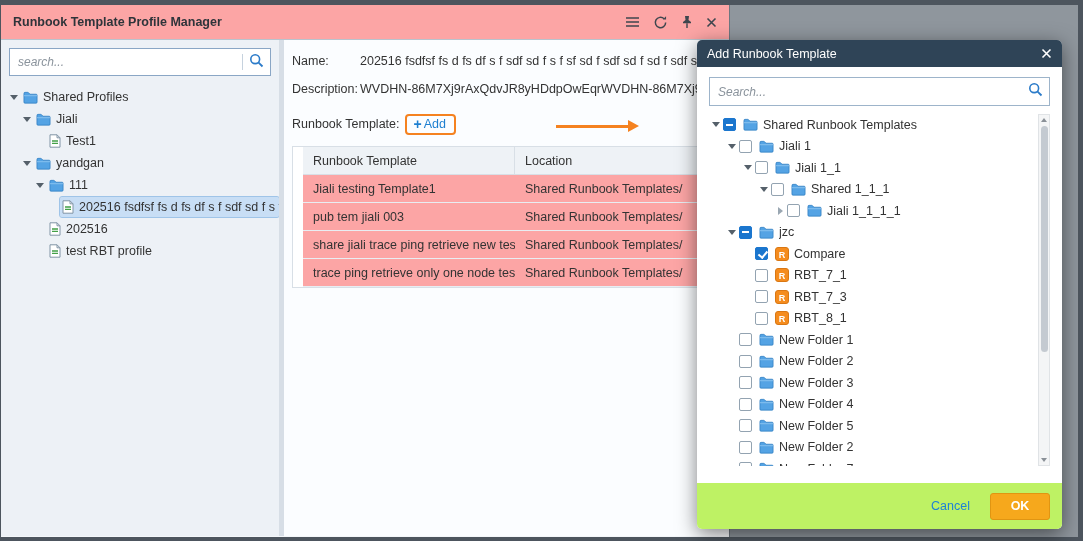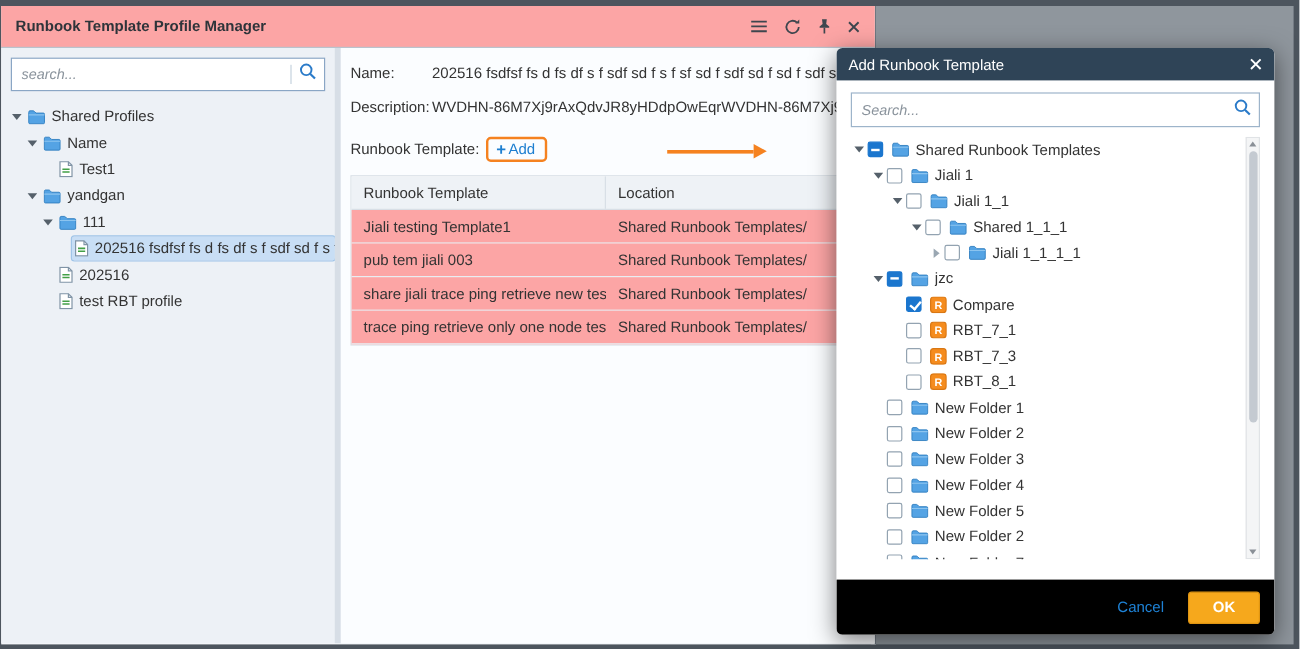--- a/index.html
+++ b/index.html
@@ -38,21 +38,21 @@
   .field{display:flex;font-size:12.5px;color:#333;margin-bottom:14px;align-items:center;}
   .flabel{width:68px;flex:none;}
   .fvalue{white-space:nowrap;overflow:hidden;flex:1;}
   .rt-row{display:flex;align-items:center;font-size:12.5px;color:#333;margin-bottom:8px;height:28px;}
   .add-wrap{border:2px solid #f58220;border-radius:4px;padding:1px 8px 2px 6px;margin-left:6px;display:inline-flex;align-items:center;color:#1e7fd0;cursor:pointer;}
   .add-plus{font-size:14px;font-weight:bold;margin-right:2px;line-height:1;}
   .add-lbl{font-size:12.5px;}
   .hint-arrow{position:absolute;left:272px;top:85px;width:72px;height:3px;background:#f58220;}
   .hint-arrow::after{content:"";position:absolute;right:-11px;top:-5px;border-left:11px solid #f58220;border-top:6.5px solid transparent;border-bottom:6.5px solid transparent;}
 
-  .rtable{border:1px solid #d8dfe6;background:#fff;width:432px;margin-top:4px;}
+  .rtable{border:1px solid #d8dfe6;background:#fff;width:432px;margin-top:4px;padding-left:10px;}
   .t-head{display:flex;background:#eef2f6;border-bottom:1px solid #d8dfe6;height:27px;align-items:center;font-size:12.5px;color:#333;}
   .t-head .c1{border-right:1px solid #d8dfe6;height:100%;display:flex;align-items:center;}
   .c1{width:212px;flex:none;padding-left:10px;box-sizing:border-box;overflow:hidden;white-space:nowrap;}
   .c2{flex:1;padding-left:10px;overflow:hidden;white-space:nowrap;}
   .t-row{display:flex;height:27px;align-items:center;border-bottom:1px solid #e8edf2;font-size:12.5px;color:#333;background:#fca5a5;}
 
   
   .modal{position:absolute;left:697px;top:40px;width:365px;height:489px;background:#fff;border-radius:5px;box-shadow:0 5px 20px rgba(0,0,0,.5);overflow:hidden;z-index:10;}
   .m-head{height:27px;background:#2f4457;color:#fff;display:flex;align-items:center;padding:0 10px;font-size:12.5px;}
   .m-close{margin-left:auto;cursor:pointer;display:inline-flex;}
@@ -65,21 +65,21 @@
   .cb{flex:none;width:13px;height:13px;border:1px solid #93a3b1;border-radius:2px;background:#fff;margin-right:5px;position:relative;box-sizing:border-box;cursor:pointer;}
   .cb.checked,.cb.partial{background:#1b76ce;border-color:#1b76ce;}
   .cb.checked::after{content:"";position:absolute;left:3.5px;top:0.5px;width:3.5px;height:7px;border:solid #fff;border-width:0 2px 2px 0;transform:rotate(40deg);}
   .cb.partial::after{content:"";position:absolute;left:2px;top:4.5px;width:7px;height:2px;background:#fff;}
   .m-scrollbar{position:absolute;right:0;top:0;width:12px;height:352px;background:#f4f5f6;border:1px solid #e0e3e6;box-sizing:border-box;}
   .sb-up,.sb-down{position:absolute;left:0;width:10px;height:10px;display:flex;align-items:center;justify-content:center;cursor:pointer;}
   .sb-up{top:0;} .sb-down{bottom:0;}
   .sb-up::before{content:"";border-bottom:4px solid #8a9097;border-left:3px solid transparent;border-right:3px solid transparent;}
   .sb-down::before{content:"";border-top:4px solid #8a9097;border-left:3px solid transparent;border-right:3px solid transparent;}
   .sb-thumb{position:absolute;left:1.5px;top:11px;width:7px;height:226px;background:#c4cad1;border-radius:4px;cursor:pointer;}
-  .m-foot{position:absolute;bottom:0;left:0;right:0;height:46px;display:flex;align-items:center;justify-content:flex-end;padding:0 12px;gap:20px;background:#000000;}
+  .m-foot{position:absolute;bottom:0;left:0;right:0;height:46px;display:flex;align-items:center;justify-content:flex-end;padding:0 12px;gap:20px;background:#bef264;}
   .cancel{color:#1e82d6;font-size:12.5px;cursor:pointer;}
   .ok{background:#f6a81c;color:#fff;font-size:12.5px;font-weight:bold;border:1px solid #e09512;border-radius:3px;width:60px;height:27px;cursor:pointer;font-family:inherit;}
 </style>
 </head>
 <body>
 
 <div class="screen">
   <div class="backdrop"></div>
 
   <div class="window">
@@ -139,21 +139,21 @@
             <div class="s-row">
               <span class="ind" style="width: 13px;"></span>
               <span class="tw exp"></span>
               <span class="inner">
                 <span class="ticon">
                   <svg width="15" height="13" viewBox="0 0 16 13">
                     <path d="M1 2.5V11.5Q1 12.5 2 12.5H14Q15 12.5 15 11.5V4Q15 3 14 3H7.5L6 1.5Q5.6 1 5 1H2Q1 1 1 2.5Z" fill="#54a3e4" stroke="#2f7ec0" stroke-width="0.8"></path>
                     <path d="M1 4.6h14" stroke="#8cc4ef" stroke-width="1"></path>
                   </svg>
                 </span>
-                <span class="lbl">Name</span>
+                <span class="lbl">Jiali</span>
               </span>
             </div>
             <div class="s-row">
               <span class="ind" style="width: 26px;"></span>
               <span class="tw"></span>
               <span class="inner">
                 <span class="ticon">
                   <svg width="12" height="14" viewBox="0 0 12 14">
                     <path d="M1 .8h7l3 3v9.4H1z" fill="#fff" stroke="#8094a6"></path>
                     <path d="M8 .8v3h3" fill="none" stroke="#8094a6"></path>

